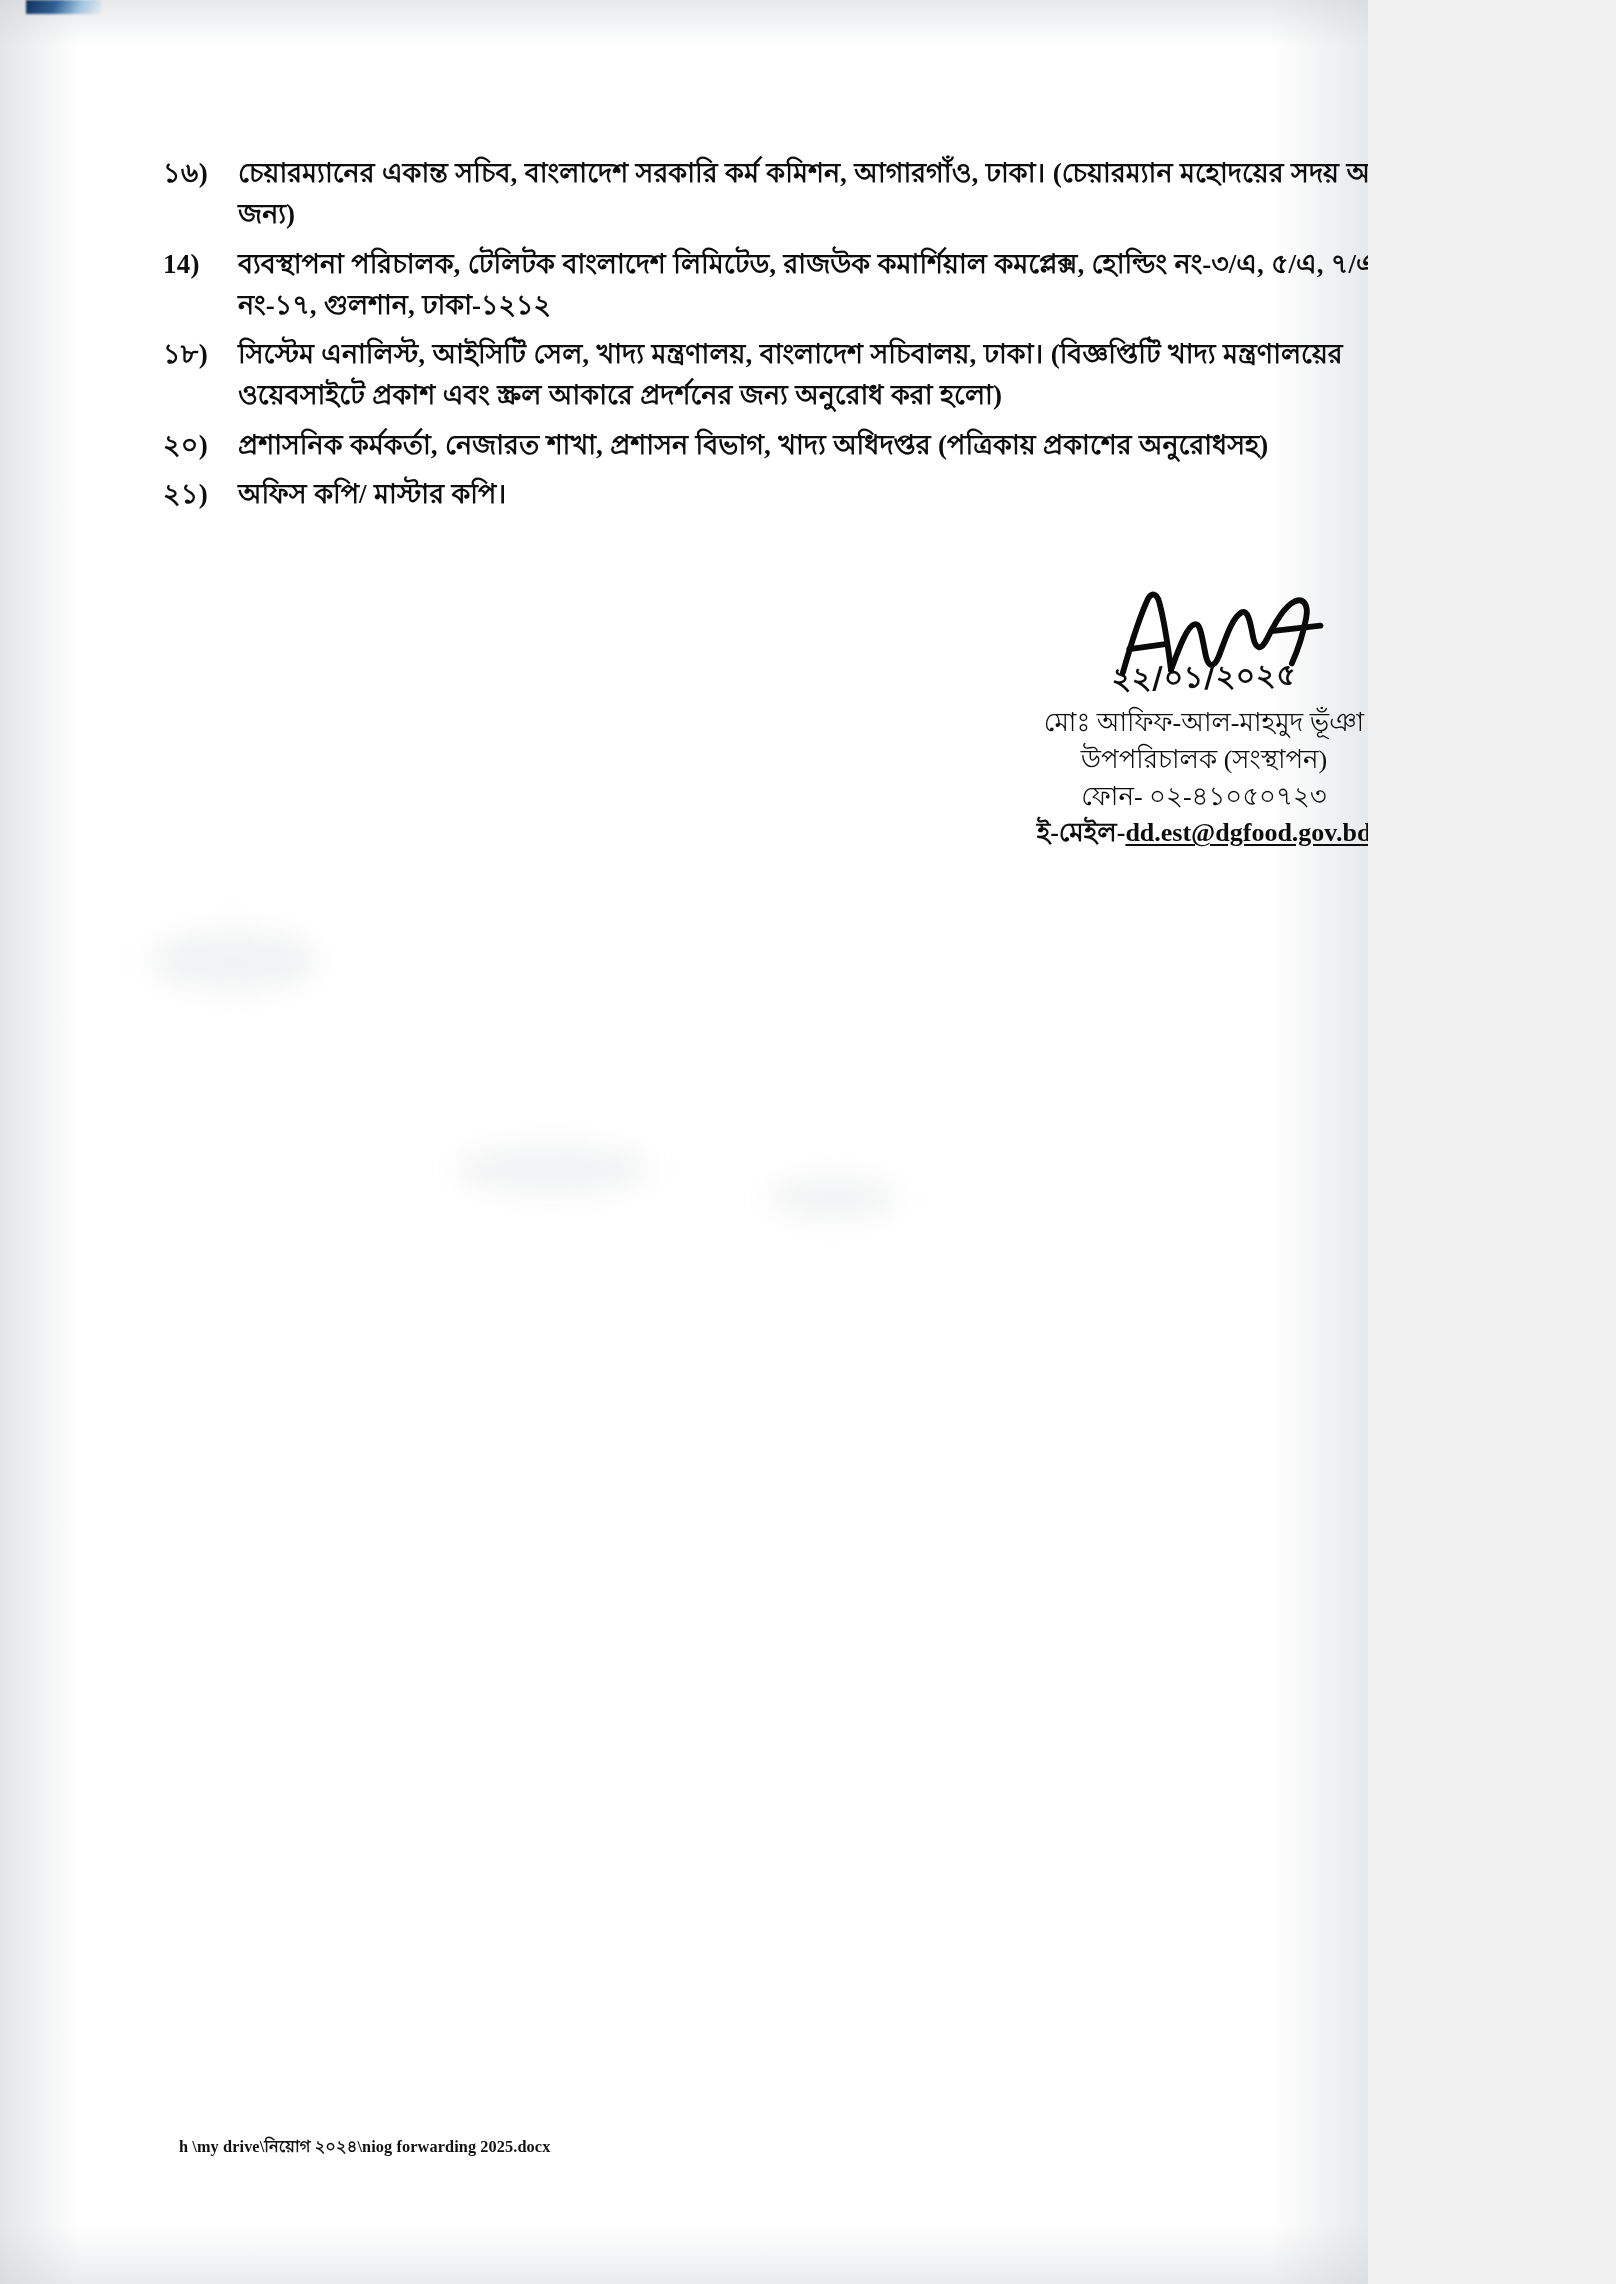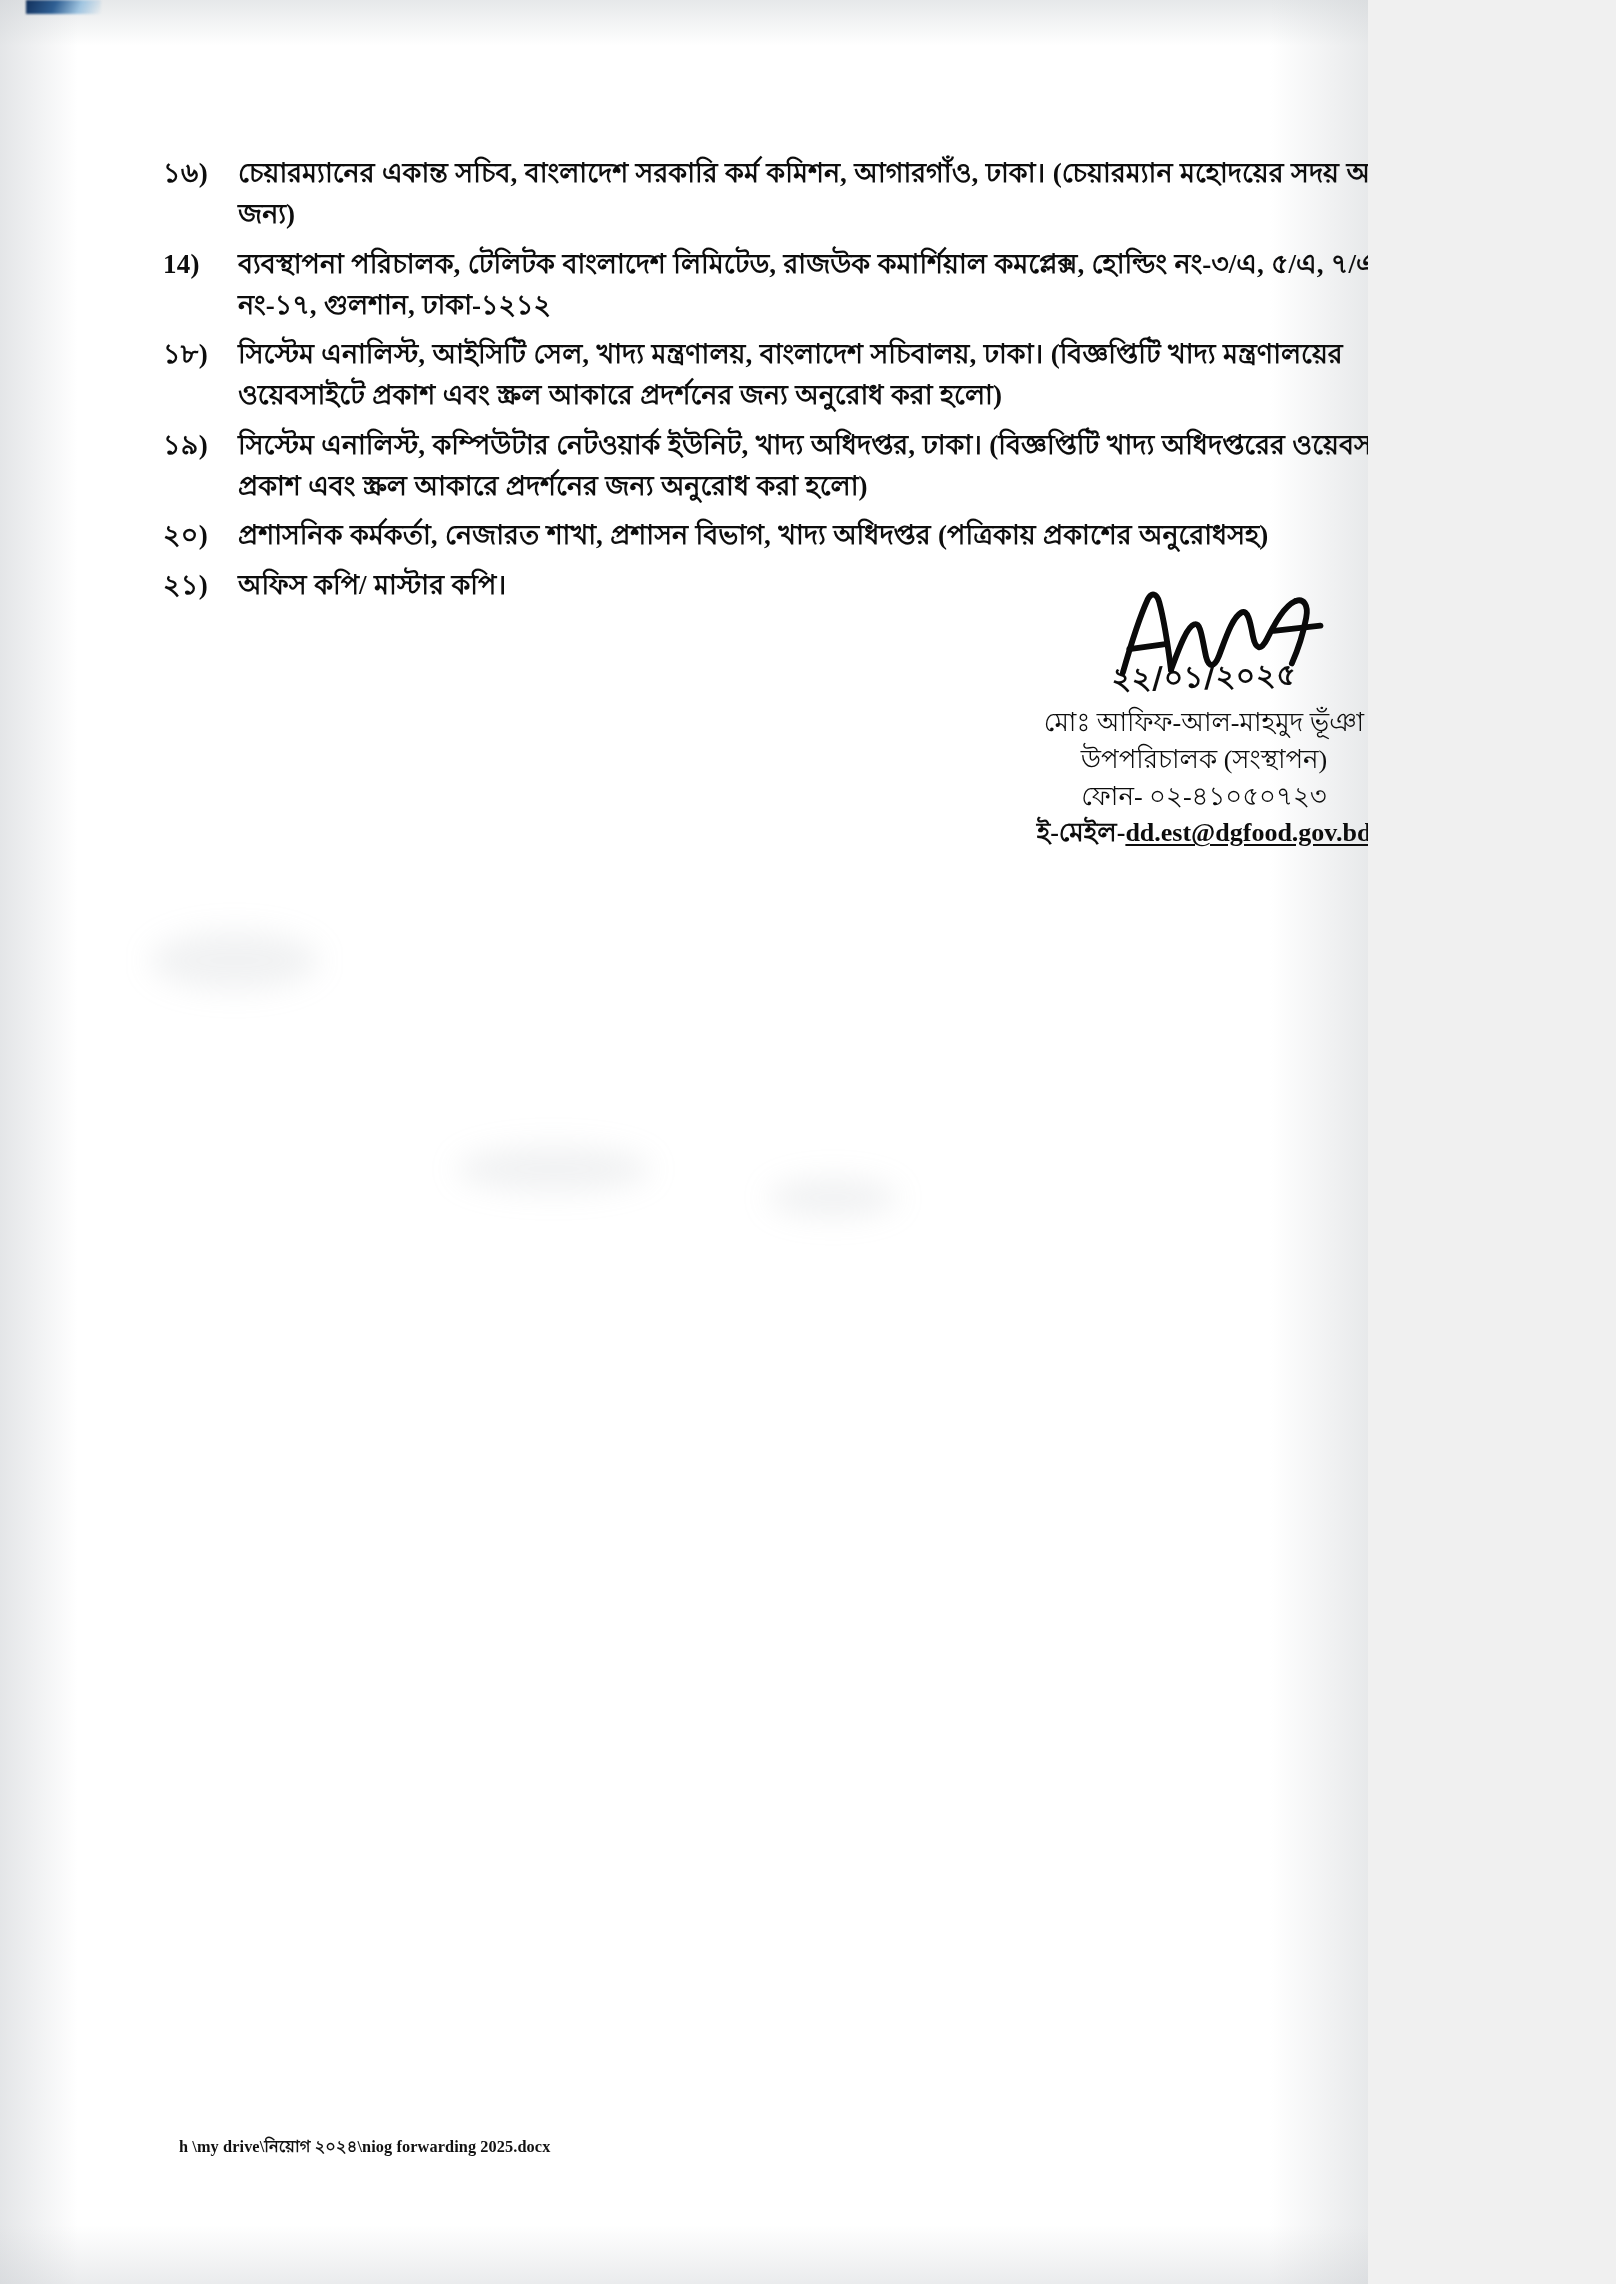--- a/index.html
+++ b/index.html
@@ -197,24 +197,20 @@
       <li class="list-item">
         <span class="item-number">14)</span>
         <span class="item-text">ব্যবস্থাপনা পরিচালক, টেলিটক বাংলাদেশ লিমিটেড, রাজউক কমার্শিয়াল কমপ্লেক্স, হোল্ডিং নং-৩/এ, ৫/এ, ৭/এ, রোড নং-১৭, গুলশান, ঢাকা-১২১২</span>
       </li>
 
       <li class="list-item">
         <span class="item-number">১৮)</span>
         <span class="item-text">সিস্টেম এনালিস্ট, আইসিটি সেল, খাদ্য মন্ত্রণালয়, বাংলাদেশ সচিবালয়, ঢাকা। (বিজ্ঞপ্তিটি খাদ্য মন্ত্রণালয়ের ওয়েবসাইটে প্রকাশ এবং স্ক্রল আকারে প্রদর্শনের জন্য অনুরোধ করা হলো)</span>
       </li>
 
-      <li class="list-item">
-        <span class="item-number">১৯)</span>
-        <span class="item-text">সিস্টেম এনালিস্ট, কম্পিউটার নেটওয়ার্ক ইউনিট, খাদ্য অধিদপ্তর, ঢাকা। (বিজ্ঞপ্তিটি খাদ্য অধিদপ্তরের ওয়েবসাইটে প্রকাশ এবং স্ক্রল আকারে প্রদর্শনের জন্য অনুরোধ করা হলো)</span>
-      </li>
 
       <li class="list-item">
         <span class="item-number">২০)</span>
         <span class="item-text">প্রশাসনিক কর্মকর্তা, নেজারত শাখা, প্রশাসন বিভাগ, খাদ্য অধিদপ্তর (পত্রিকায় প্রকাশের অনুরোধসহ)</span>
       </li>
 
       <li class="list-item">
         <span class="item-number">২১)</span>
         <span class="item-text">অফিস কপি/ মাস্টার কপি।</span>
       </li>

